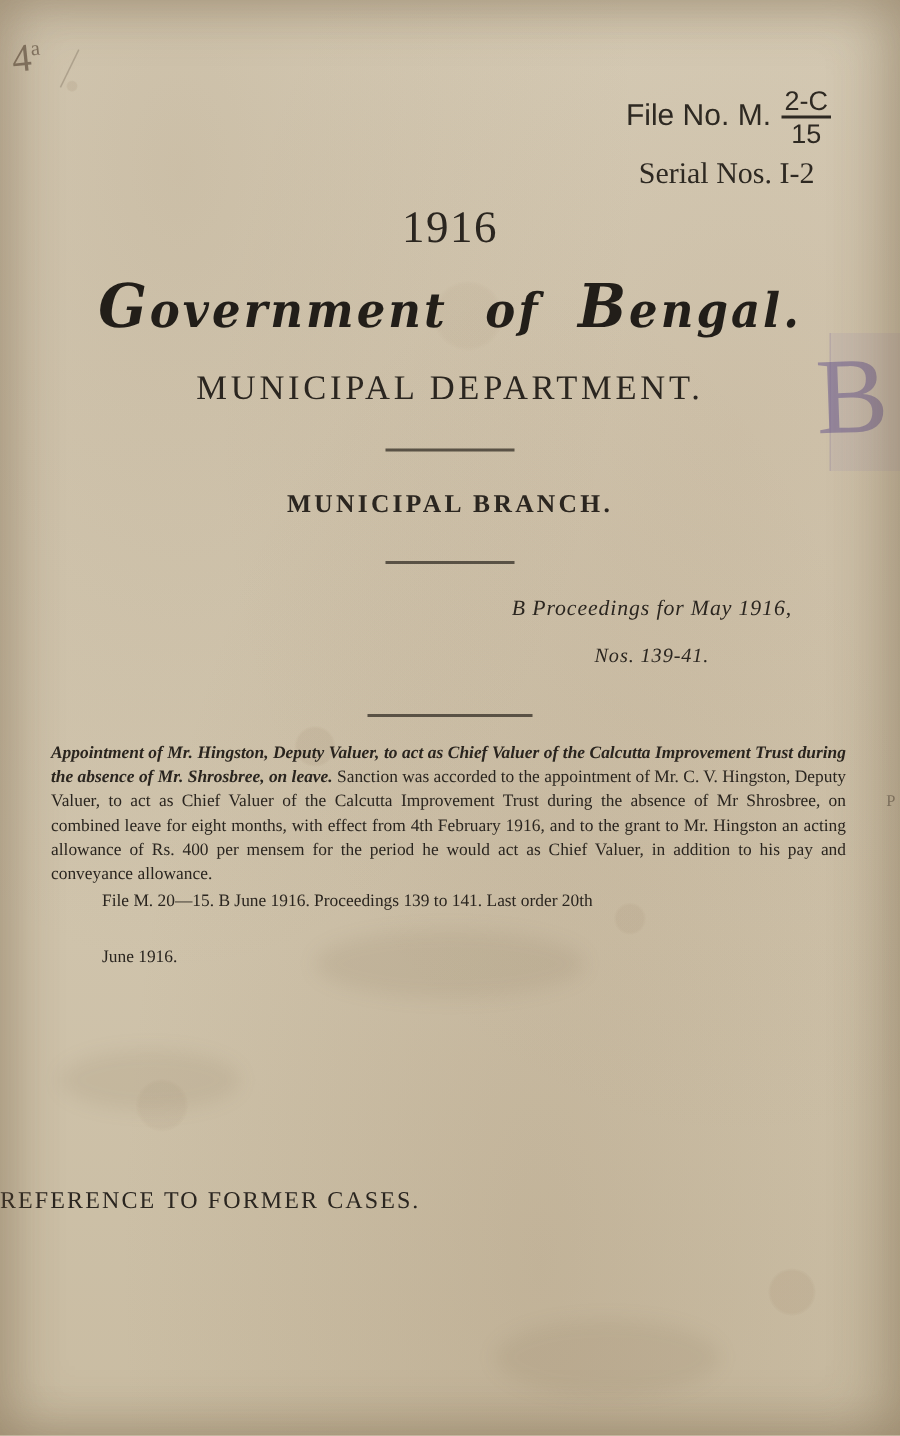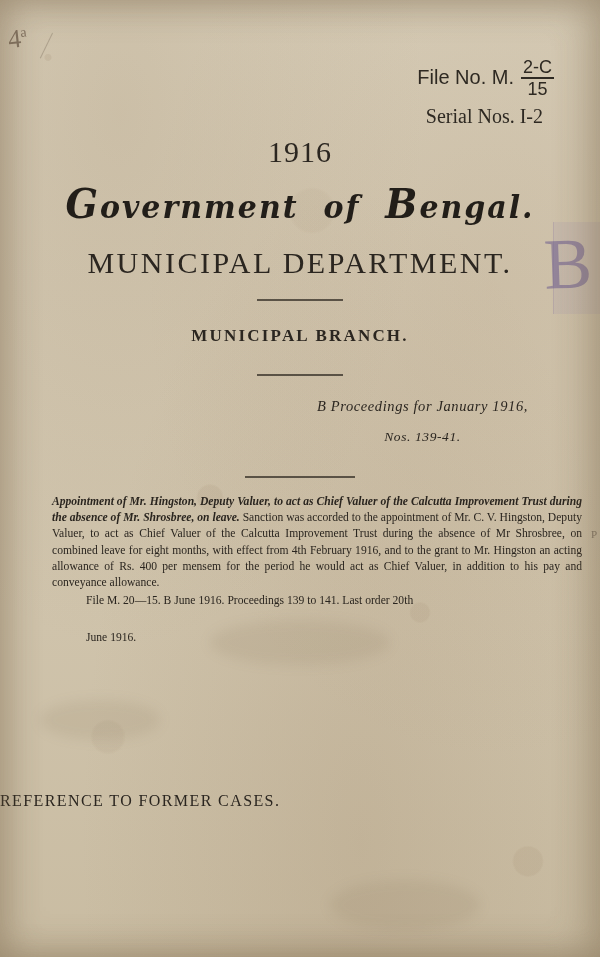--- a/index.html
+++ b/index.html
@@ -154,21 +154,21 @@
     transform: scaleY(1.06);
   }
   .govt .cap { font-size: 38px; }
   .dept {
     position: absolute;
     top: 246px;
     left: 0;
     width: 100%;
     text-align: center;
     font-family: "Liberation Serif", serif;
-    font-size: 30px;
+    font-size: 23px;
     letter-spacing: 2.5px;
     color: #2b2620;
   }
   .rule {
     position: absolute;
     left: 50%;
     transform: translateX(-50%);
     height: 1.6px;
     background: #3a332a;
     opacity: .78;
@@ -227,21 +227,21 @@
     width: 46px;
     height: 92px;
     background: rgba(150,130,175,0.13);
     border-left: 1px solid rgba(120,100,150,0.18);
   }
 
   
   .abstract {
     position: absolute;
     top: 494px;
-    left: 52px;
+    left: 34px;
     width: 530px;
     font-family: "Liberation Serif", serif;
     font-size: 11.6px;
     line-height: 1.40;
     color: #2a251f;
     text-align: justify;
   }
   .abstract .head {
     font-style: italic;
     font-weight: 700;
@@ -321,21 +321,21 @@
 
   <div class="dept ink">MUNICIPAL DEPARTMENT.</div>
 
   <div class="rule rule-1"></div>
 
   <div class="branch ink">MUNICIPAL BRANCH.</div>
 
   <div class="rule rule-2"></div>
 
   <div class="proceedings">
-    <span>B Proceedings for January 1916,</span>
+    <span>B Proceedings for May 1916,</span>
     <span class="nos">Nos. 139-41.</span>
   </div>
 
   <div class="rule rule-3"></div>
 
   <div class="abstract">
     <span class="head">Appointment of Mr. Hingston, Deputy Valuer, to act as Chief Valuer of the Calcutta Improvement Trust during the absence of Mr. Shrosbree, on leave.</span>
     <span>Sanction was accorded to the appointment of Mr. C. V. Hingston, Deputy Valuer, to act as Chief Valuer of the Calcutta Improvement Trust during the absence of Mr Shrosbree, on combined leave for eight months, with effect from 4th February 1916, and to the grant to Mr. Hingston an acting allowance of Rs. 400 per mensem for the period he would act as Chief Valuer, in addition to his pay and conveyance allowance.</span>
     <span class="tail">
       <span>File M. 20—15.  B June 1916.  Proceedings 139 to 141.  Last order 20th</span>

